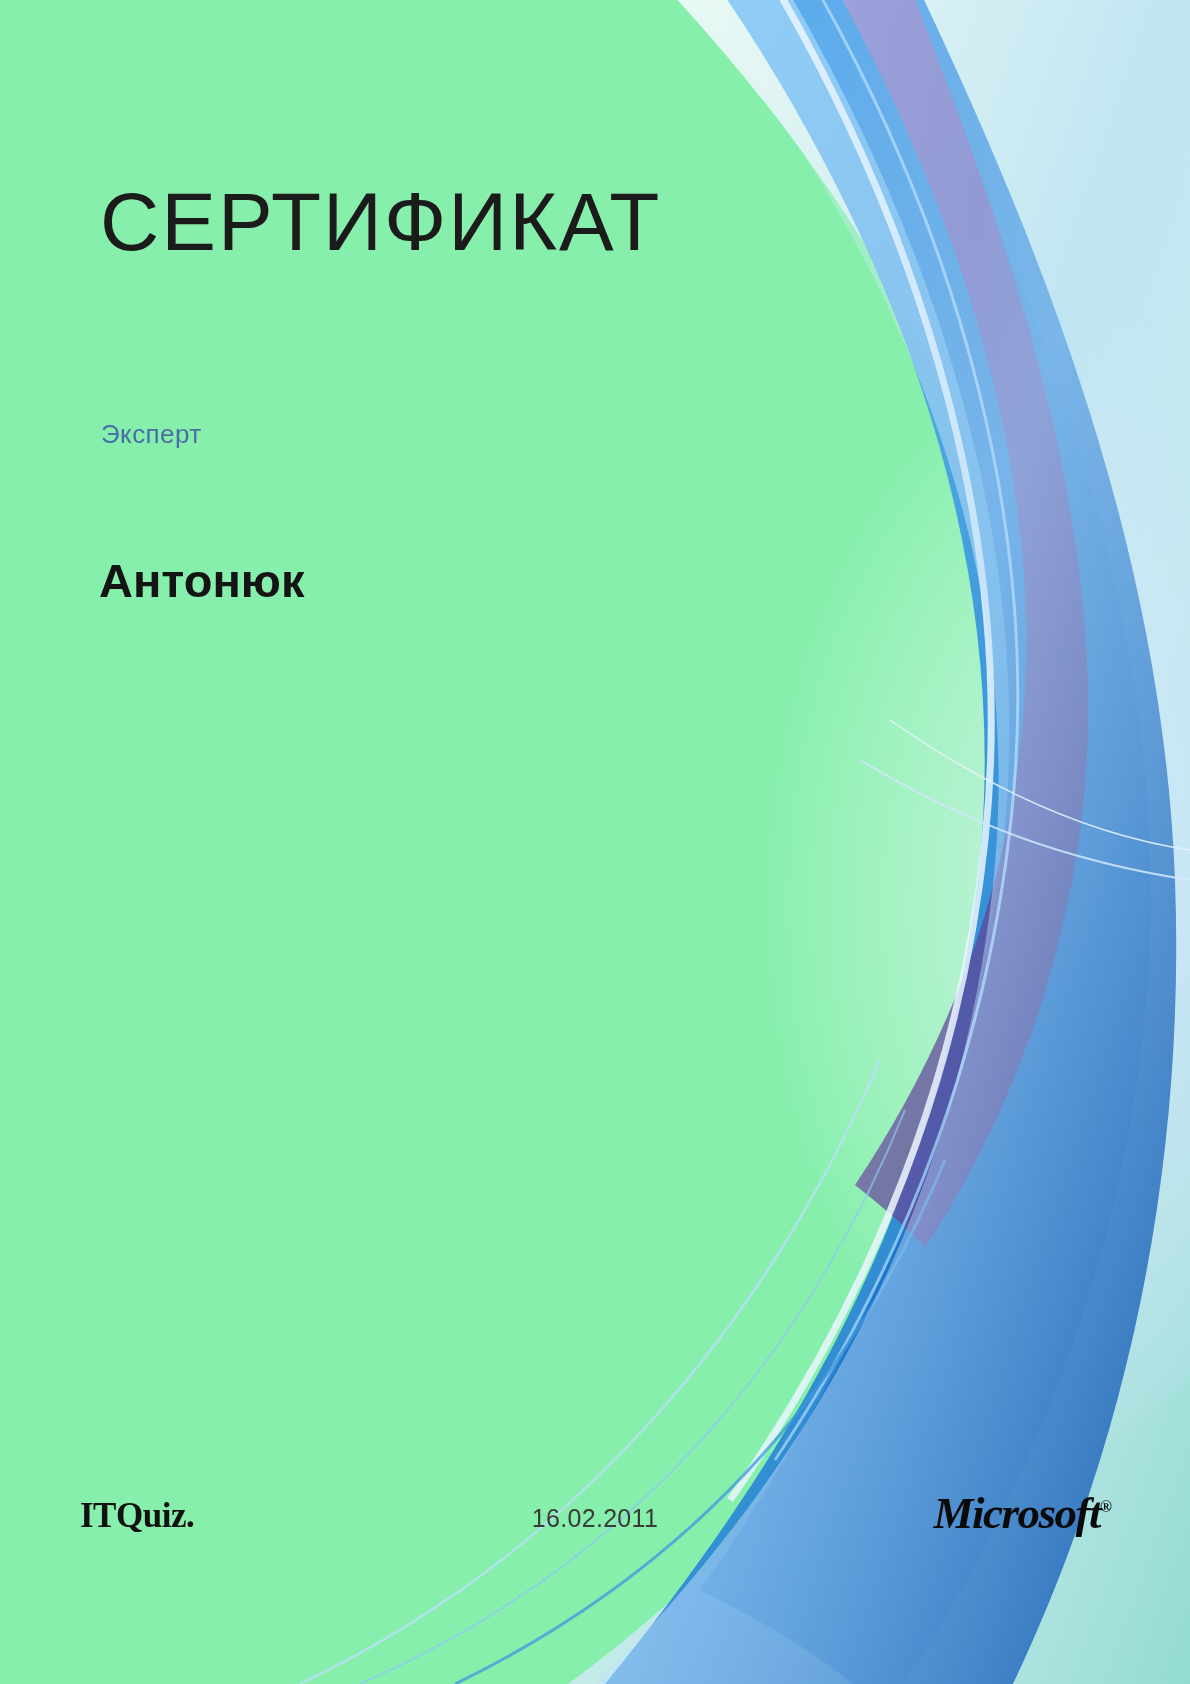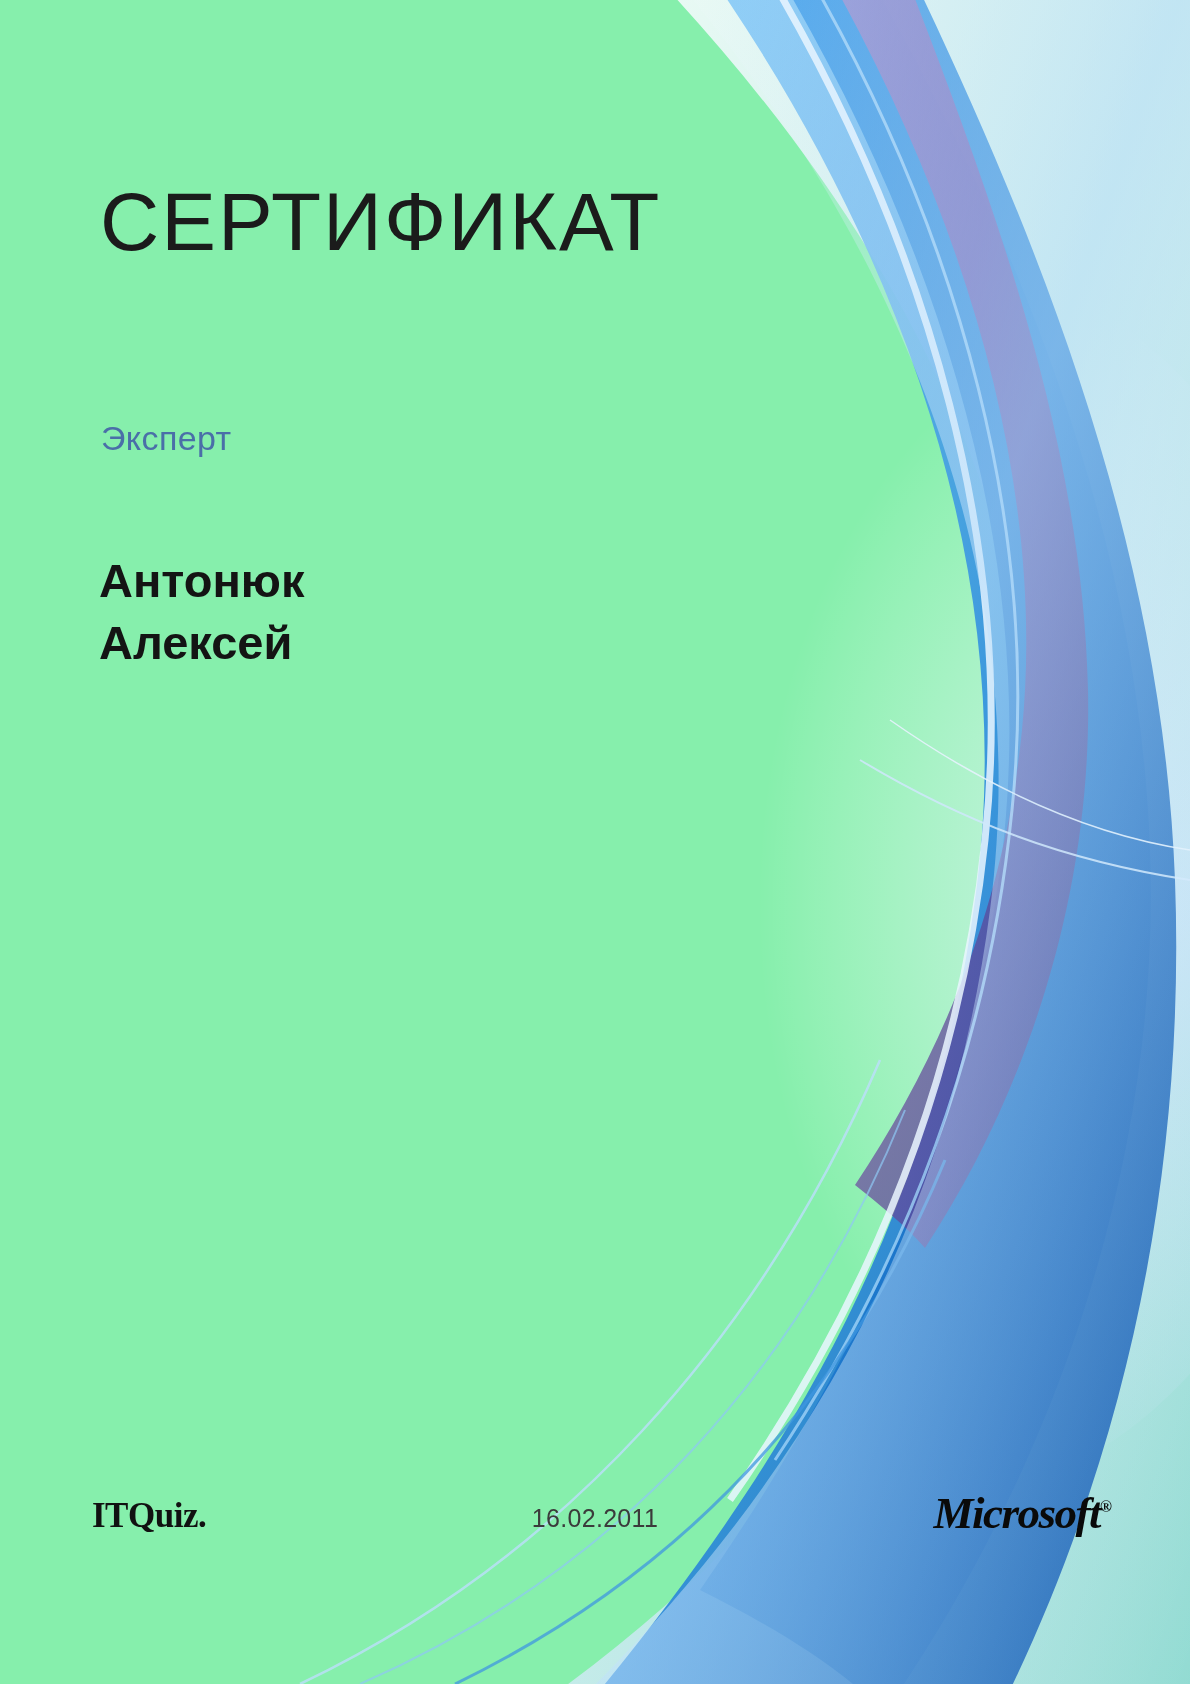--- a/index.html
+++ b/index.html
@@ -48,21 +48,21 @@
     letter-spacing: 2px;
     color: #1b1b1b;
     font-family: "Liberation Sans", sans-serif;
     white-space: nowrap;
   }
 
   .level {
     position: absolute;
     left: 101px;
     top: 419px;
-    font-size: 34px;
+    font-size: 26px;
     color: #4a6fa8;
     letter-spacing: 0.4px;
   }
 
   .recipient {
     position: absolute;
     left: 99px;
     top: 550px;
     font-size: 47px;
     line-height: 62px;
@@ -84,21 +84,21 @@
     color: #3f5f96;
   }
   .message .line {
     display: block;
     white-space: nowrap;
   }
 
   
   .footer-brand {
     position: absolute;
-    left: 92px;
+    left: 80px;
     top: 1496px;
     font-family: "Liberation Serif", serif;
     font-size: 35px;
     font-weight: bold;
     color: #111111;
     letter-spacing: -0.5px;
   }
 
   .footer-date {
     position: absolute;
@@ -201,21 +201,20 @@
   </div>
 
   <div class="content">
 
     <div class="cert-title">СЕРТИФИКАТ</div>
 
     <div class="level">Эксперт</div>
 
     <div class="recipient">
       <span class="line">Антонюк</span>
-      <span class="line">Алексей</span>
     </div>
 
 
     <div class="footer-brand">ITQuiz.</div>
 
     <div class="footer-date">16.02.2011</div>
 
     <div class="ms-logo">
       <span>Microsoft</span><span class="reg">®</span>
     </div>

